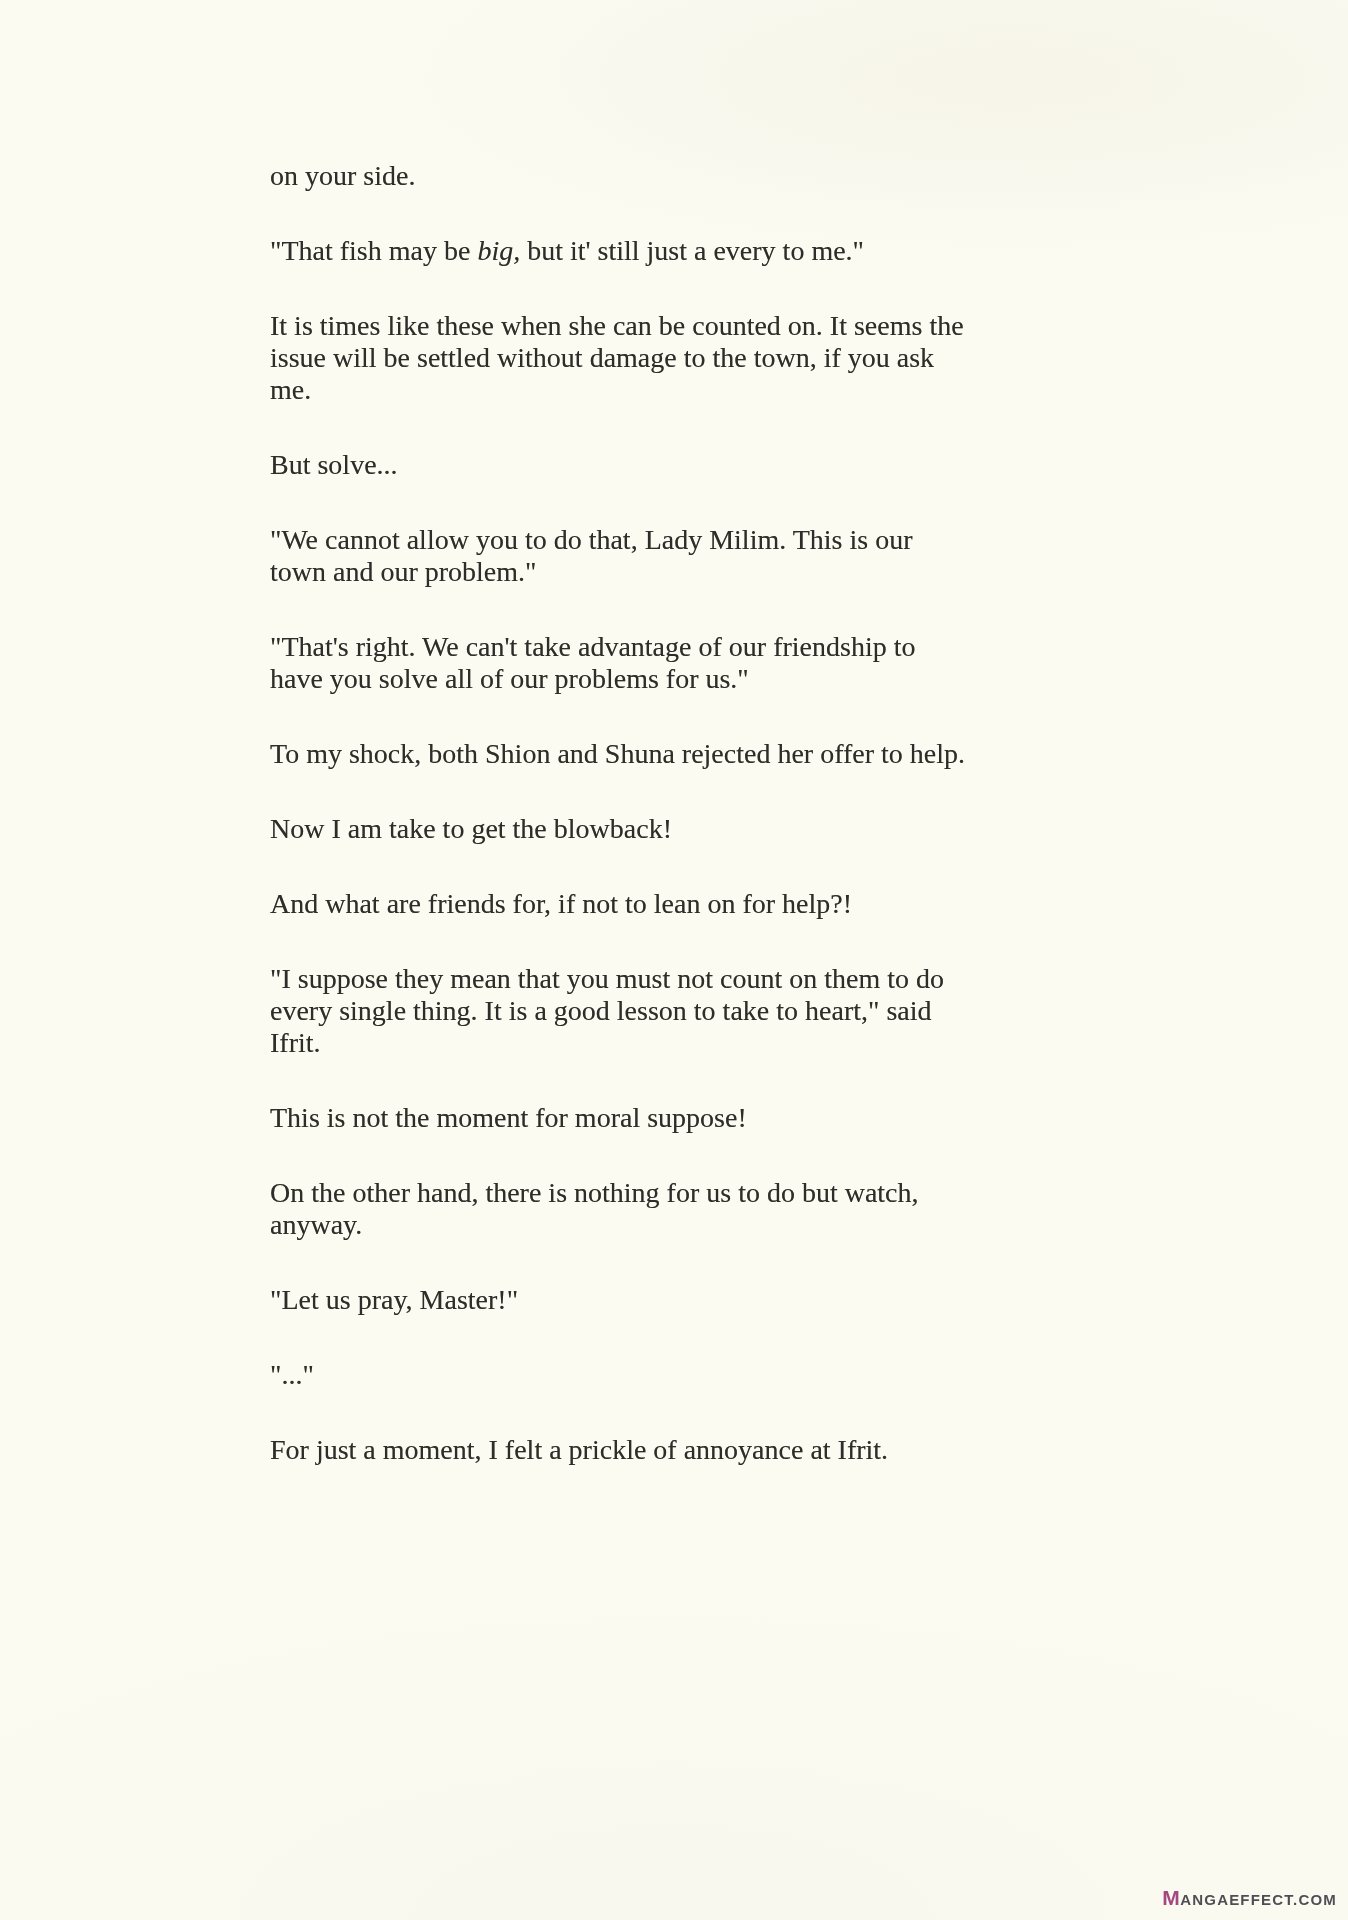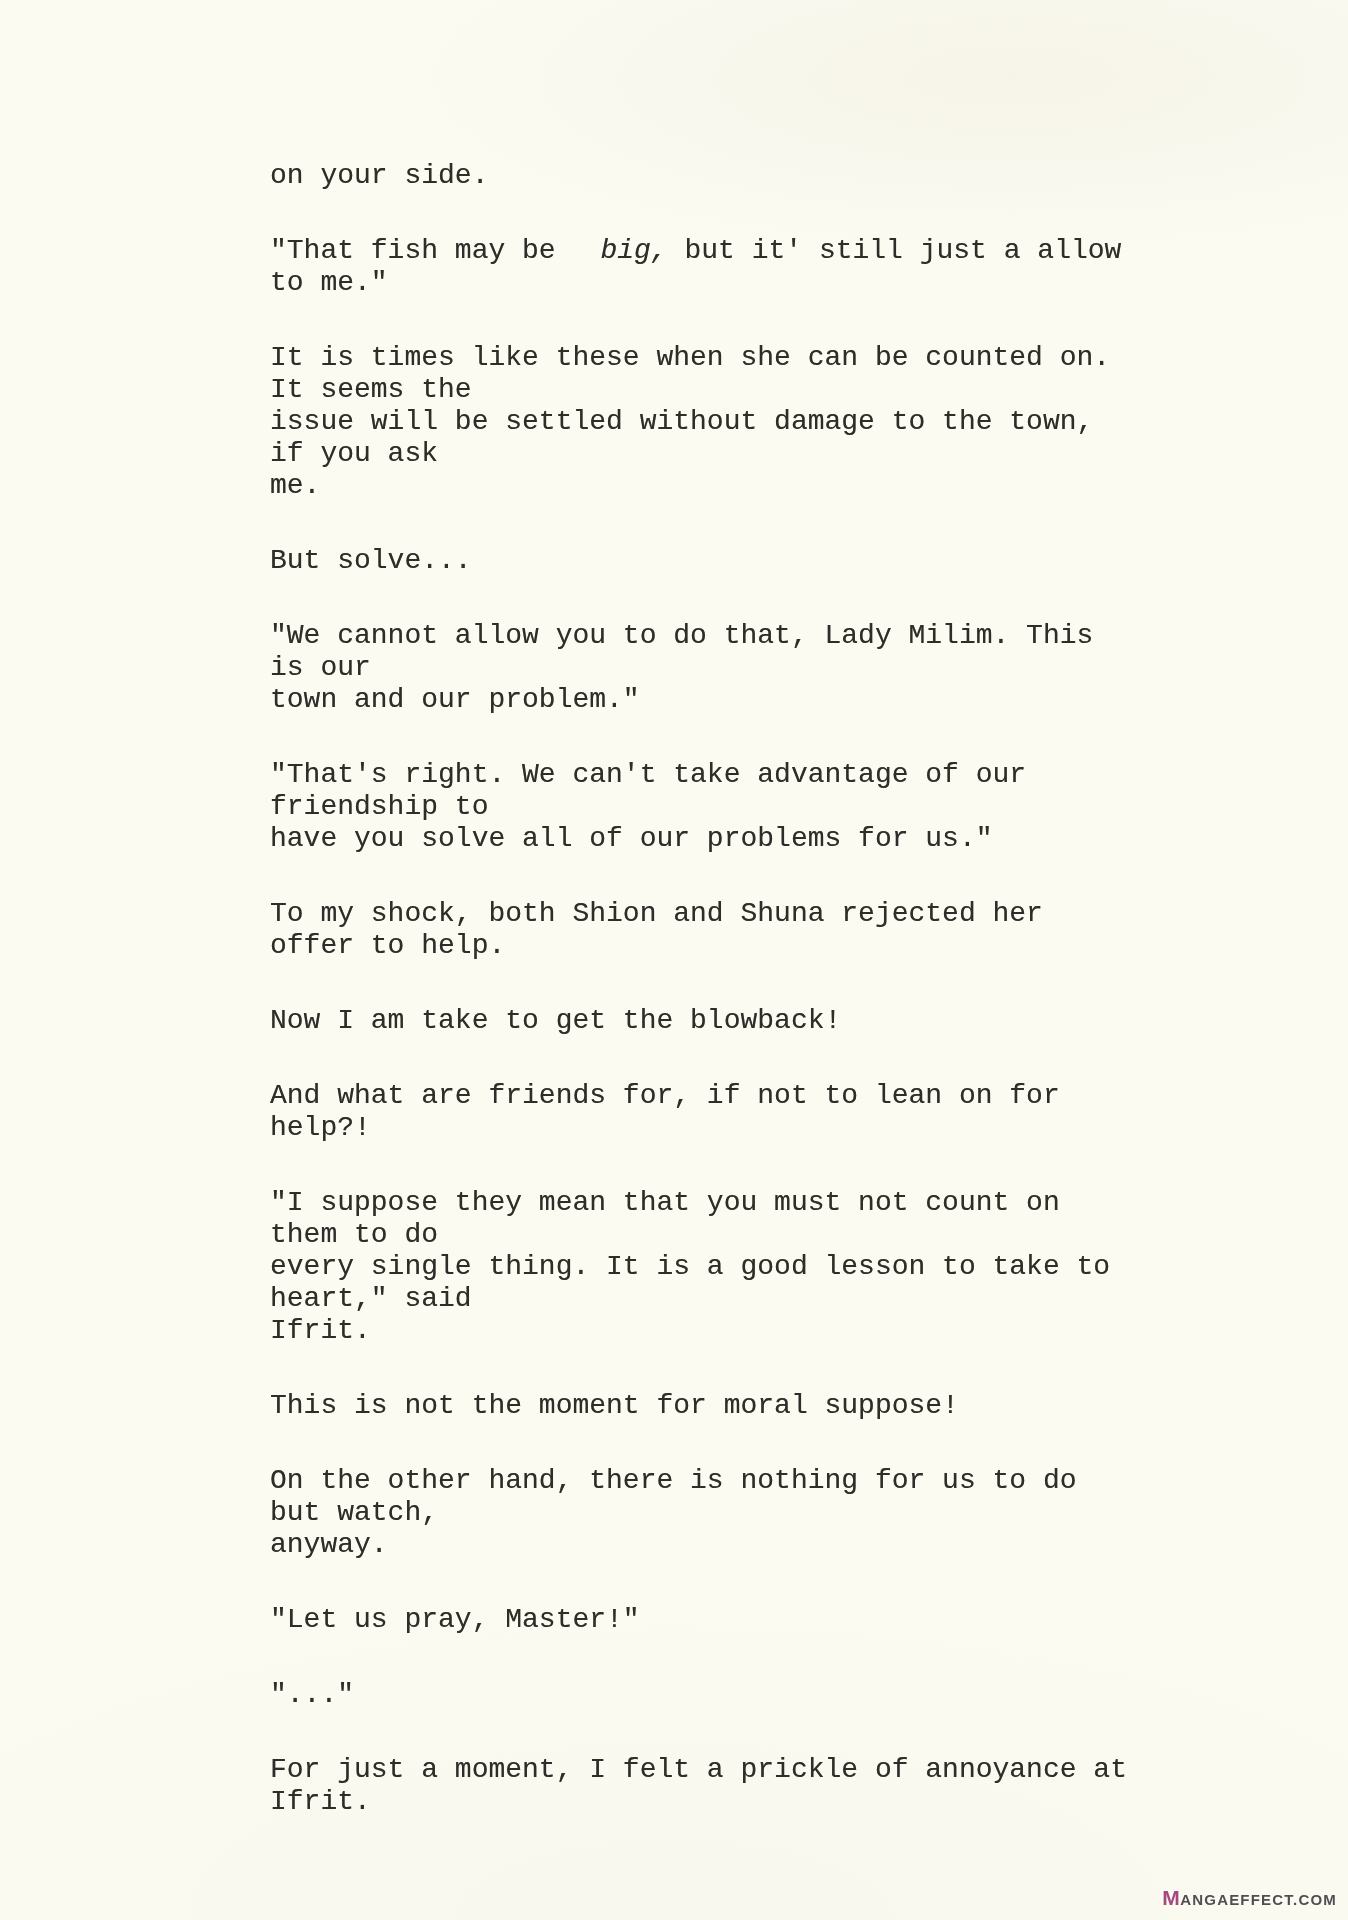--- a/index.html
+++ b/index.html
@@ -26,21 +26,21 @@
     width: 860px;
     font-size: 28px;
     line-height: 32px;
     color: #2f2d29;
     text-shadow: 0 0 0.6px rgba(50, 48, 44, 0.45);
   }
   .para {
     margin: 0 0 43px 0;
     white-space: pre-line;
   }
-  .em { font-style: italic; margin-left: 28px; }
+  .em { font-style: italic; }
   .watermark {
     position: absolute;
     right: 11px;
     top: 1886px;
     font-family: Liberation Sans, sans-serif;
     font-weight: bold;
     white-space: nowrap;
   }
   .wm-first {
     font-size: 21px;
@@ -49,23 +49,23 @@
   .wm-rest {
     font-size: 15px;
     letter-spacing: 1.2px;
   }
 </style>
 </head>
 <body style="background: rgb(252, 251, 242);">
 
 <div class="paper-texture"></div>
 
-<div class="text-block" style="color: rgb(47, 45, 41); font-family: Liberation Mono, monospace;">
+<div class="text-block" style="color: rgb(47, 45, 41);">
     <p class="para"><span>on your side.</span></p>
-    <p class="para"><span>"That fish may be </span><span class="em">big,</span><span> but it' still just a allow to me."</span></p>
+    <p class="para"><span>"That fish may be </span><span class="em">big,</span><span> but it' still just a every to me."</span></p>
     <p class="para"><span>It is times like these when she can be counted on. It seems the
 issue will be settled without damage to the town, if you ask
 me.</span></p>
     <p class="para"><span>But solve...</span></p>
     <p class="para"><span>"We cannot allow you to do that, Lady Milim. This is our
 town and our problem."</span></p>
     <p class="para"><span>"That's right. We can't take advantage of our friendship to
 have you solve all of our problems for us."</span></p>
     <p class="para"><span>To my shock, both Shion and Shuna rejected her offer to help.</span></p>
     <p class="para"><span>Now I am take to get the blowback!</span></p>

